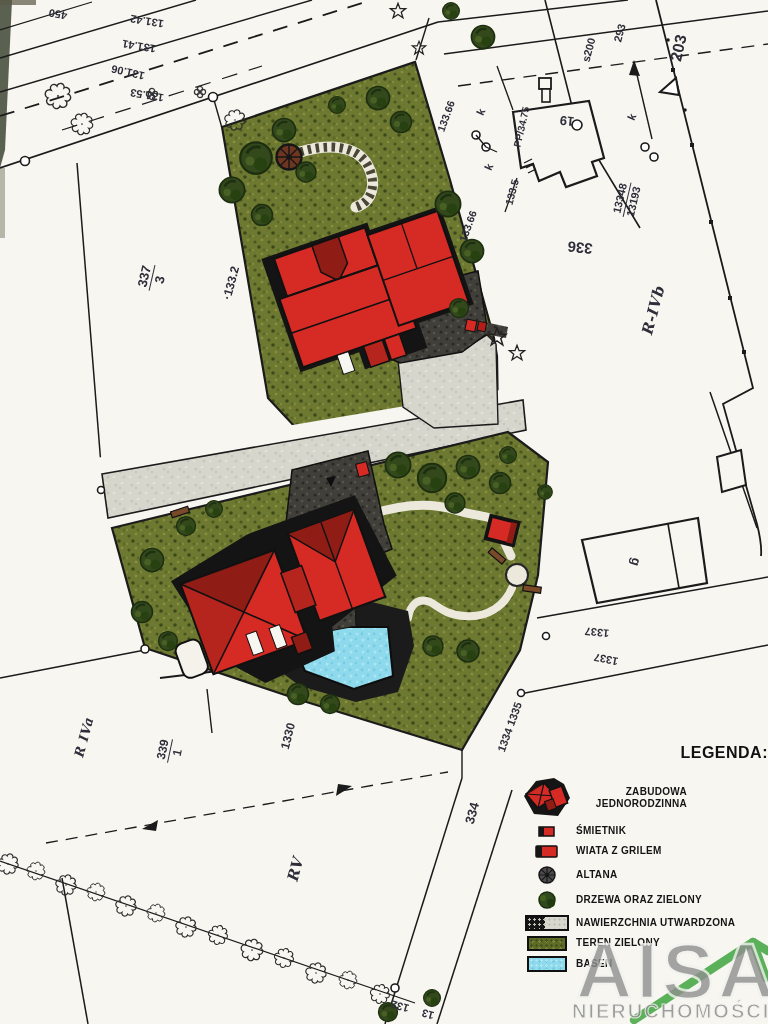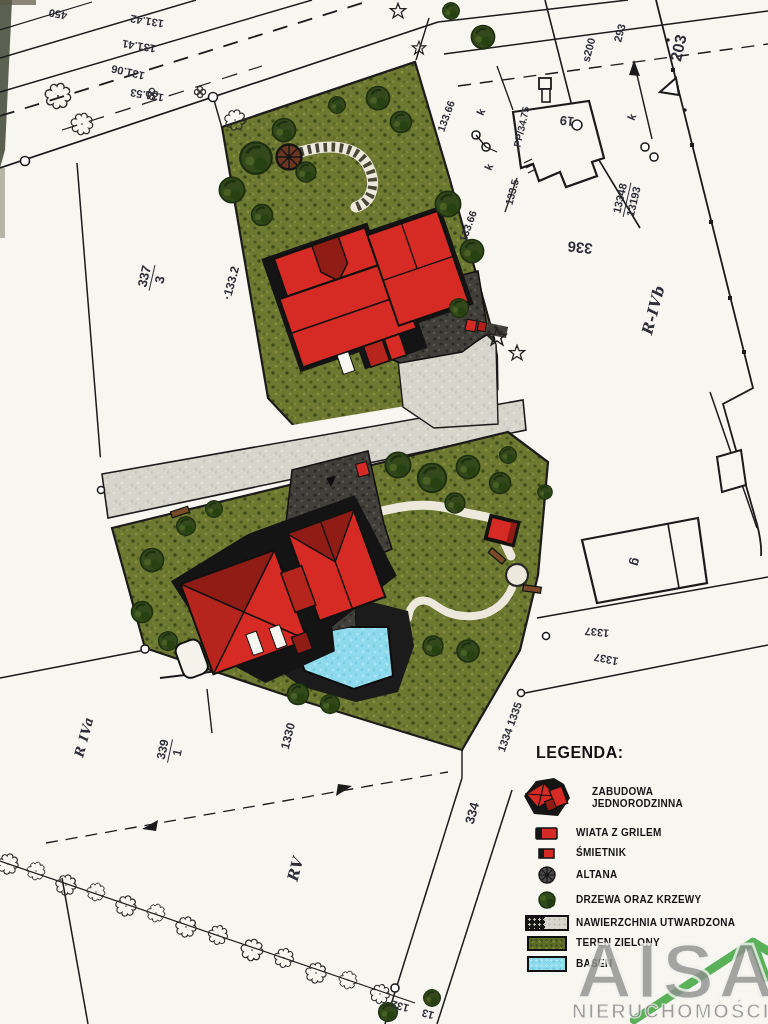--- a/index.html
+++ b/index.html
@@ -7,21 +7,21 @@
        background:var(--paper,#f7f6f1);font-family:"Liberation Sans",sans-serif;}
   #basemap{position:absolute;left:0;top:0;z-index:5;}
   #label-layer{position:absolute;left:0;top:0;width:768px;height:1024px;z-index:15;pointer-events:none;}
   .map-label{position:absolute;font-family:"Liberation Sans",sans-serif;font-weight:600;
              color:#2e2e3a;white-space:nowrap;line-height:1;transform-origin:center;}
   .map-label.fraction{display:flex;flex-direction:column;align-items:center;gap:1px;}
   .frac-n{border-bottom:1.5px solid #2e2e3a;padding:0 2px 1px;}
   .frac-d{padding-top:0;}
   .soil{font-family:"DejaVu Serif",serif;font-style:italic;font-weight:700;letter-spacing:.5px;}
   
-  #legend{position:absolute;left:518px;top:744px;width:250px;z-index:20;}
+  #legend{position:absolute;left:518px;top:744px;width:250px;z-index:20;text-align:right;}
   .ltitle{font-size:16px;font-weight:800;letter-spacing:.5px;color:#111;margin:0 0 14px 18px;}
   .lrow{display:flex;align-items:center;margin-bottom:5px;}
   .licon{width:58px;flex:none;display:flex;justify-content:center;align-items:center;}
   .llabel{font-size:10px;font-weight:800;letter-spacing:.3px;color:#141414;line-height:1.25;}
   .llabel.wide{max-width:95px;margin-left:16px;}
   .sw{border:2px solid #111;box-sizing:border-box;}
   .sw-green{width:40px;height:15px;background-color:#5f6c28;
     background-image:radial-gradient(#46511c 1px,transparent 1.3px),radial-gradient(#7d8a36 1px,transparent 1.3px);
     background-size:5px 5px,7px 7px;}
   .sw-paved{width:44px;height:16px;
@@ -377,36 +377,36 @@
         <path d="M6,18 L36,20 M24,7 L18,32" stroke="#111" stroke-width="1.2" fill="none"></path>
         <rect x="32" y="12" width="13" height="18" fill="#d62a24" stroke="#111" stroke-width="1.5" transform="rotate(-20 38 21)"></rect>
         <rect x="26" y="24" width="9" height="10" fill="#8f1d16" stroke="#111" stroke-width="1" transform="rotate(-20 30 29)"></rect>
       </svg>
     </span>
     <span class="llabel wide">ZABUDOWA JEDNORODZINNA</span>
   </div>
 
   <div class="lrow">
     <span class="licon">
+      <svg width="18" height="13" viewBox="0 0 18 13">
+        <rect x="1" y="2" width="15" height="9" fill="#d62a24" stroke="#111" stroke-width="1.5"></rect>
+        <rect x="1" y="2" width="5" height="9" fill="#161616"></rect>
+      </svg>
+    </span>
+    <span class="llabel">ŚMIETNIK</span>
+  </div>
+
+  <div class="lrow">
+    <span class="licon">
       <svg width="24" height="17" viewBox="0 0 24 17">
         <rect x="1" y="3" width="21" height="11" rx="1" fill="#d62a24" stroke="#111" stroke-width="1.5"></rect>
         <rect x="1" y="3" width="6" height="11" fill="#161616"></rect>
       </svg>
     </span>
     <span class="llabel">WIATA Z GRILEM</span>
-  </div>
-
-  <div class="lrow">
-    <span class="licon">
-      <svg width="18" height="13" viewBox="0 0 18 13">
-        <rect x="1" y="2" width="15" height="9" fill="#d62a24" stroke="#111" stroke-width="1.5"></rect>
-        <rect x="1" y="2" width="5" height="9" fill="#161616"></rect>
-      </svg>
-    </span>
-    <span class="llabel">ŚMIETNIK</span>
   </div>
 
   <div class="lrow">
     <span class="licon">
       <svg width="20" height="20" viewBox="0 0 20 20">
         <circle cx="10" cy="10" r="8" fill="#4c4c4c" stroke="#161616" stroke-width="1.5"></circle>
         <path d="M10,2 L10,18 M2,10 L18,10 M4.3,4.3 L15.7,15.7 M4.3,15.7 L15.7,4.3" stroke="#161616" stroke-width="1.2"></path>
         <circle cx="10" cy="10" r="1.8" fill="#161616"></circle>
       </svg>
     </span>
@@ -415,21 +415,21 @@
 
 
   <div class="lrow">
     <span class="licon">
       <svg width="22" height="20" viewBox="0 0 22 20">
         <circle cx="11" cy="10" r="8" fill="#2f4a1d" stroke="#1c2d0e" stroke-width="1.5"></circle>
         <circle cx="15" cy="13" r="4" fill="#223a10"></circle>
         <circle cx="7" cy="8" r="3" fill="#44601f"></circle>
       </svg>
     </span>
-    <span class="llabel">DRZEWA ORAZ KRZEWY</span>
+    <span class="llabel">DRZEWA ORAZ ZIELONY</span>
   </div>
 
   <div class="lrow">
     <span class="licon">
           <span class="sw sw-paved"></span>
         </span>
     <span class="llabel">NAWIERZCHNIA UTWARDZONA</span>
   </div>
 
   <div class="lrow">

